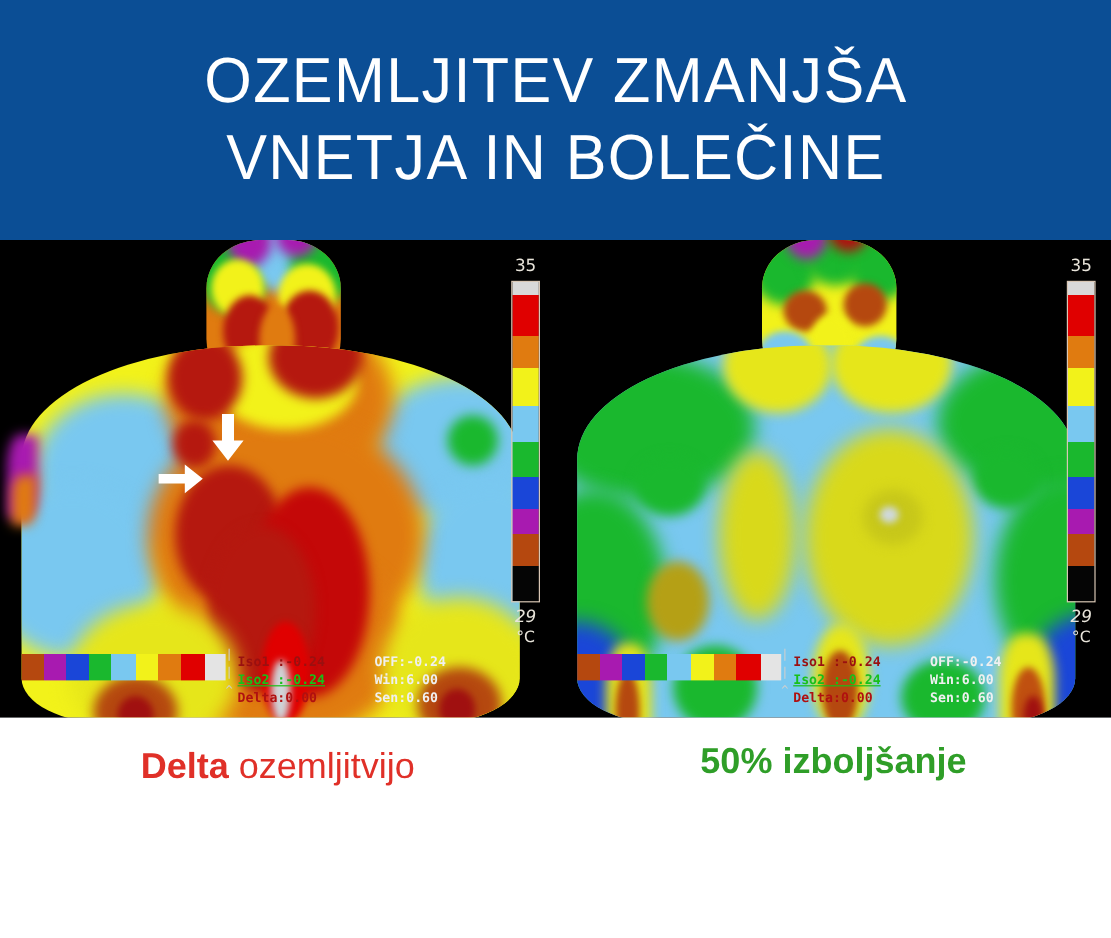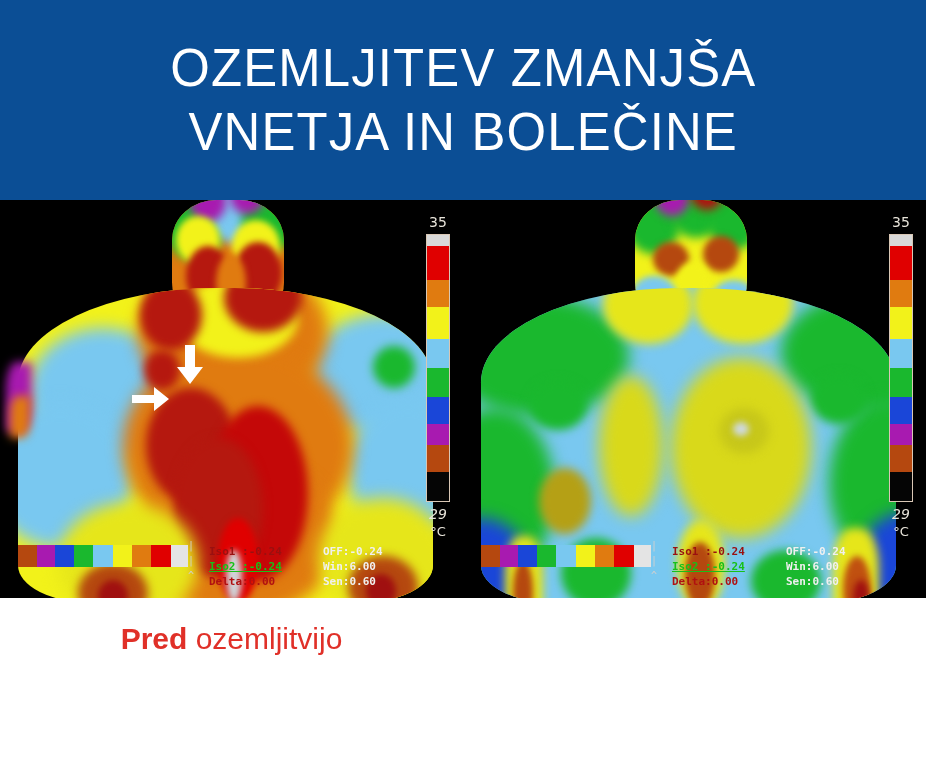--- a/index.html
+++ b/index.html
@@ -98,21 +98,21 @@
       #e07b10 67%, #e07b10 78%,
       #e00000 78%, #e00000 90%,
       #e4e4e4 90%, #e4e4e4 100%);
   }
 
   
   .readout {
     position:absolute;
     font-family:"DejaVu Sans Mono","Liberation Mono", monospace;
     font-size: 11px; font-weight:700; line-height: 15px;
-    letter-spacing: 0px; white-space: pre; padding-left: 11px;
+    letter-spacing: 0px; white-space: pre;
   }
   .r-iso1  { color:#9a1010; }
   .r-iso2  { color:#18c018;text-decoration:underline; }
   .r-delta { color:#b01010; }
   .r-right { color:#f0f0f0; }
   .tickmark {
     position:absolute; color:#cfcfcf;
     font-family:"DejaVu Sans Mono", monospace; font-size:10px; line-height:15px;
   }
 
@@ -293,23 +293,24 @@
       <div class="readout r-right" style="left:312px; top:344px;">OFF:-0.24</div>
       <div class="readout r-right" style="left:312px; top:359px;">Win:6.00</div>
       <div class="readout r-right" style="left:312px; top:374px;">Sen:0.60</div>
     </div>
   </div>
 
   <div id="captions">
 
     <div class="cap-col">
       <div class="cap-text" id="cap-left-text">
-        <span class="b">Pred</span><span> ozemljitvijo</span>
+        <span class="b">Delta</span><span> ozemljitvijo</span>
       </div>
     </div>
 
     <div class="cap-col">
       <div class="cap-text" id="cap-right-text">
+        <div class="b">50% izboljšanje</div>
       </div>
     </div>
   </div>
 
 </div>
 
 </body></html>

